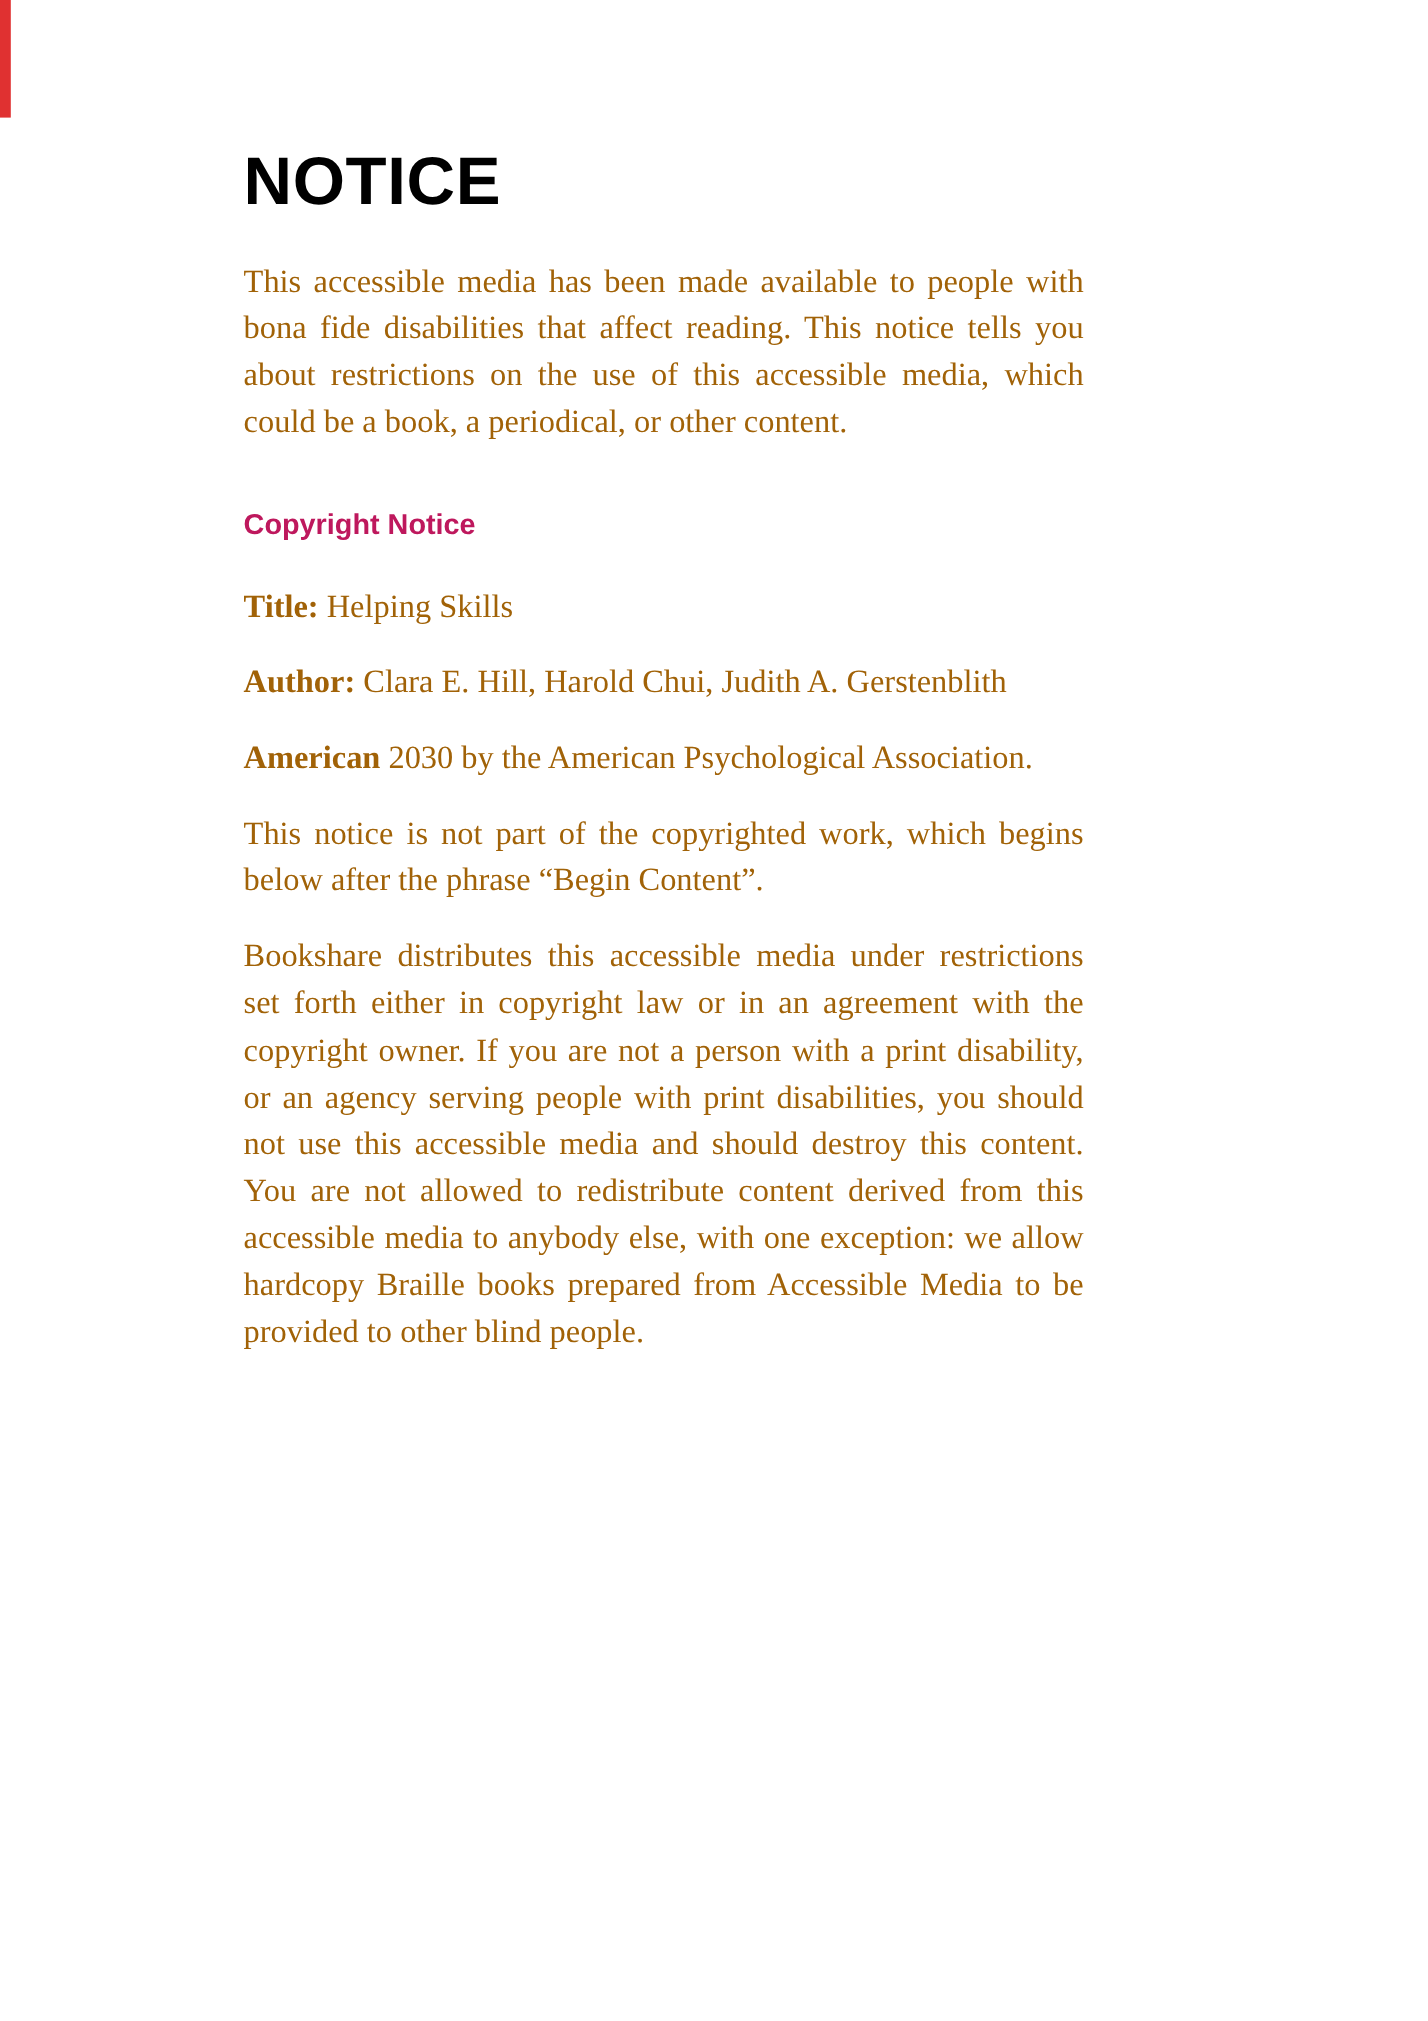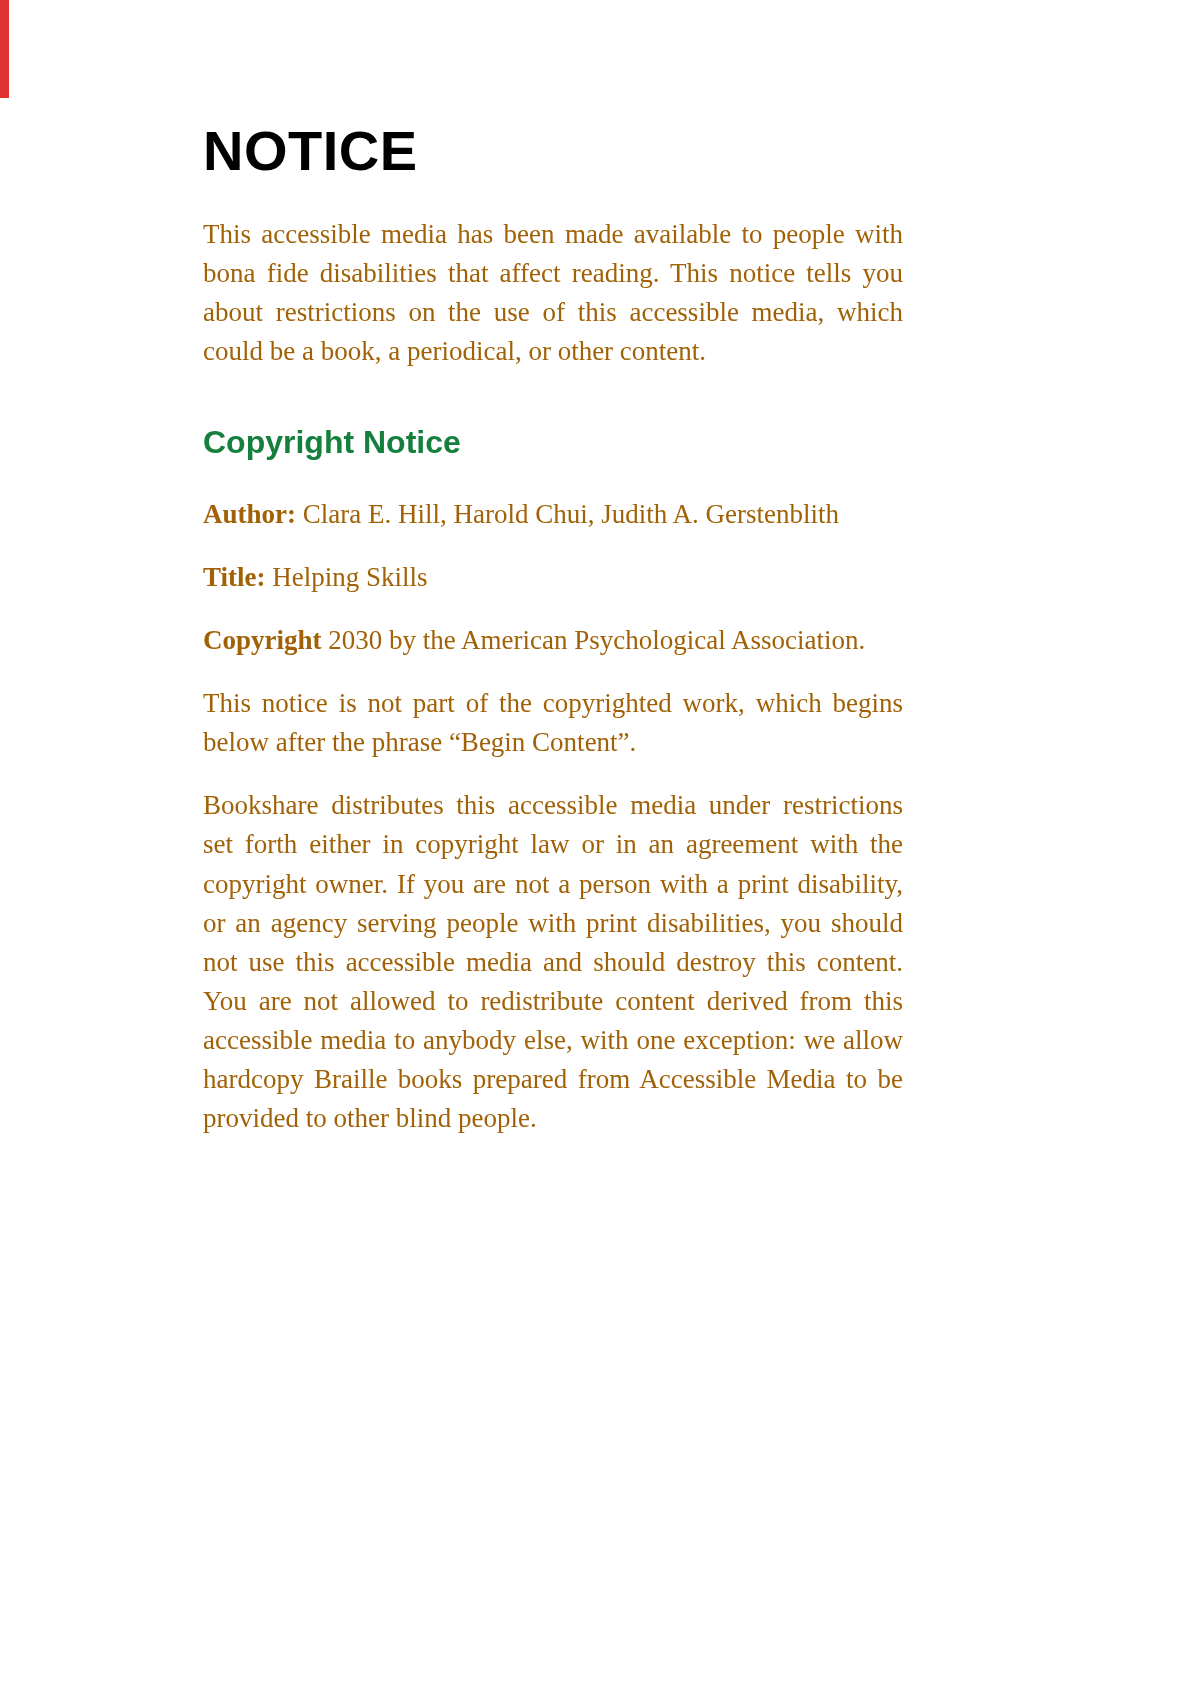--- a/index.html
+++ b/index.html
@@ -34,23 +34,23 @@
     font-family: "Liberation Sans", "DejaVu Sans", sans-serif;
     font-weight: 700;
     font-size: 56px;
     letter-spacing: 0.5px;
     margin: 0 0 32px 0;
     color: #000000;
   }
   h2.section-heading {
     font-family: "Liberation Sans", "DejaVu Sans", sans-serif;
     font-weight: 700;
-    font-size: 32px;
+    font-size: 24px;
     margin: 52px 0 34px 0;
-    color: #15803d;
+    color: #be185d;
   }
   p.body-text {
     font-family: "Liberation Serif", "DejaVu Serif", serif;
     font-size: 27px;
     line-height: 1.45;
     text-align: justify;
     text-justify: inter-word;
     margin: 0 0 24px 0;
     color: #a16207;
   }
@@ -65,31 +65,31 @@
 
 <div class="page">
 
   <h1 class="notice-heading">NOTICE</h1>
 
   <p class="body-text">This accessible media has been made available to people with bona fide disabilities that affect reading. This notice tells you about restrictions on the use of this accessible media, which could be a book, a periodical, or other content.</p>
 
   <h2 class="section-heading">Copyright Notice</h2>
 
   <p class="body-text">
+    <span class="label">Title:</span>
+    <span>Helping Skills</span>
+  </p>
+
+  <p class="body-text">
     <span class="label">Author:</span>
     <span>Clara E. Hill, Harold Chui, Judith A. Gerstenblith</span>
   </p>
 
   <p class="body-text">
-    <span class="label">Title:</span>
-    <span>Helping Skills</span>
-  </p>
-
-  <p class="body-text">
-    <span class="label">Copyright</span>
+    <span class="label">American</span>
     <span>2030 by the American Psychological Association.</span>
   </p>
 
   <p class="body-text">This notice is not part of the copyrighted work, which begins below after the phrase “Begin Content”.</p>
 
   <p class="body-text">Bookshare distributes this accessible media under restrictions set forth either in copyright law or in an agreement with the copyright owner. If you are not a person with a print disability, or an agency serving people with print disabilities, you should not use this accessible media and should destroy this content. You are not allowed to redistribute content derived from this accessible media to anybody else, with one exception: we allow hardcopy Braille books prepared from Accessible Media to be provided to other blind people.</p>
 
 
 </div>
 

